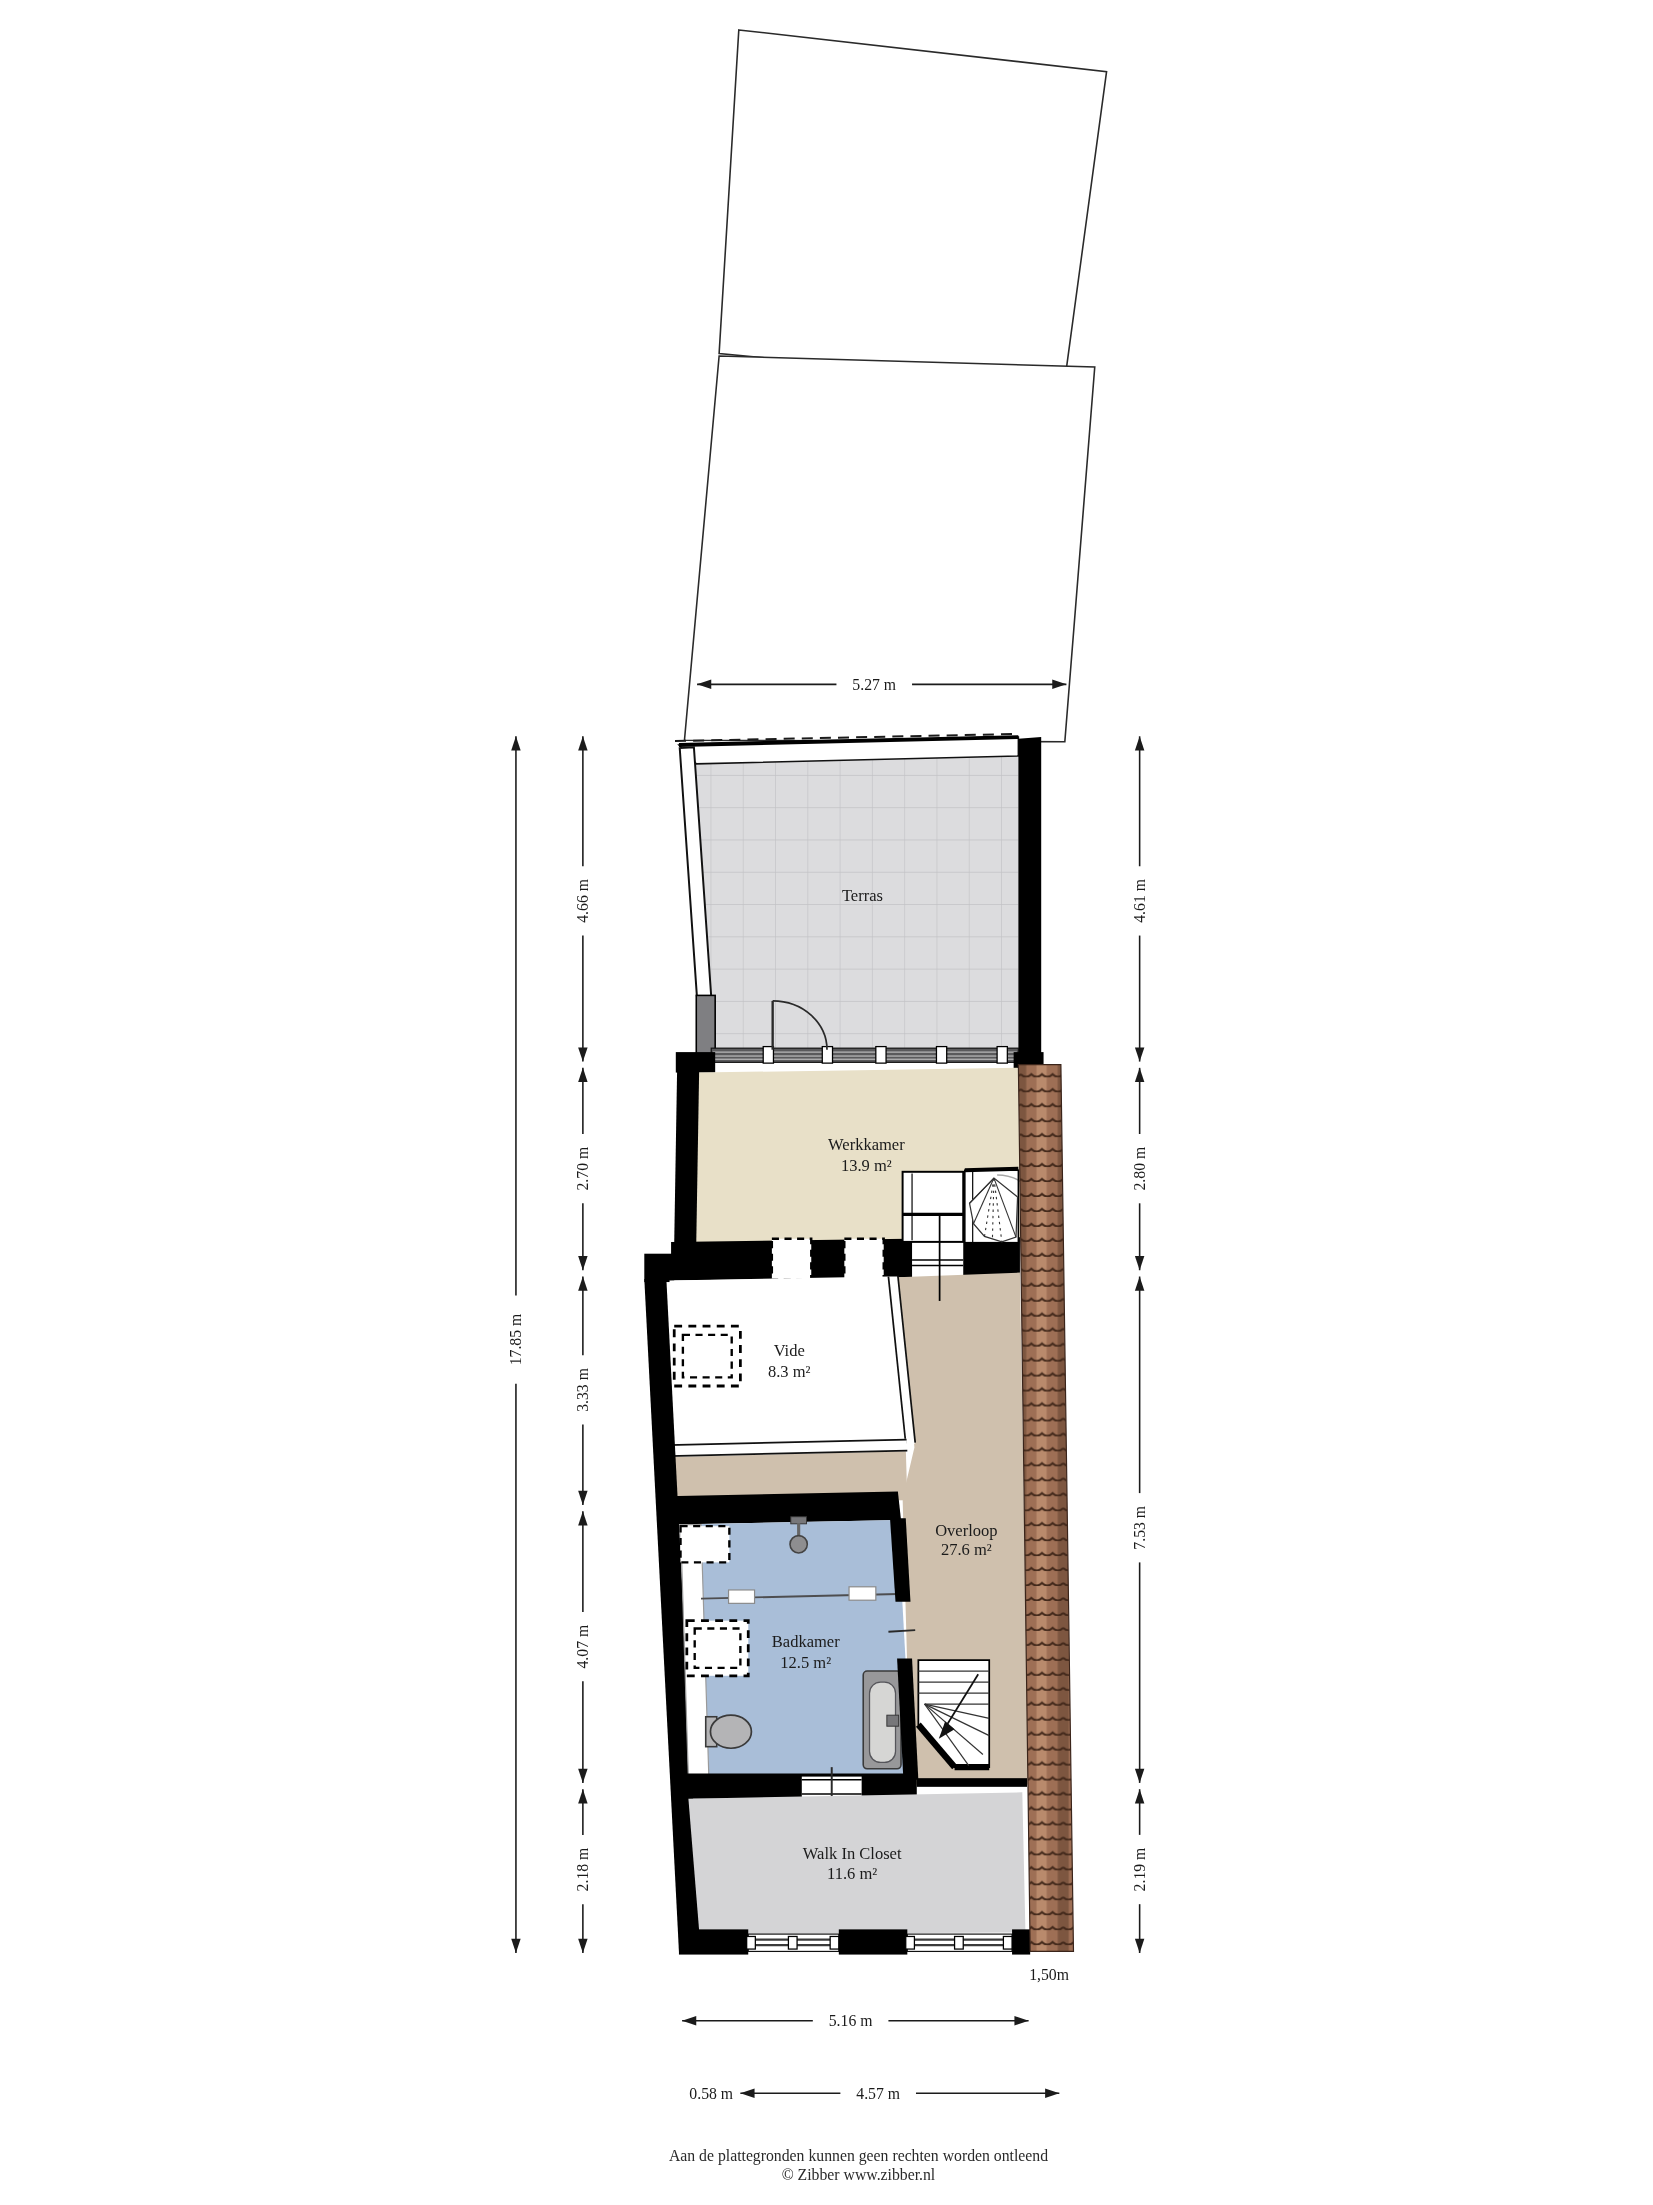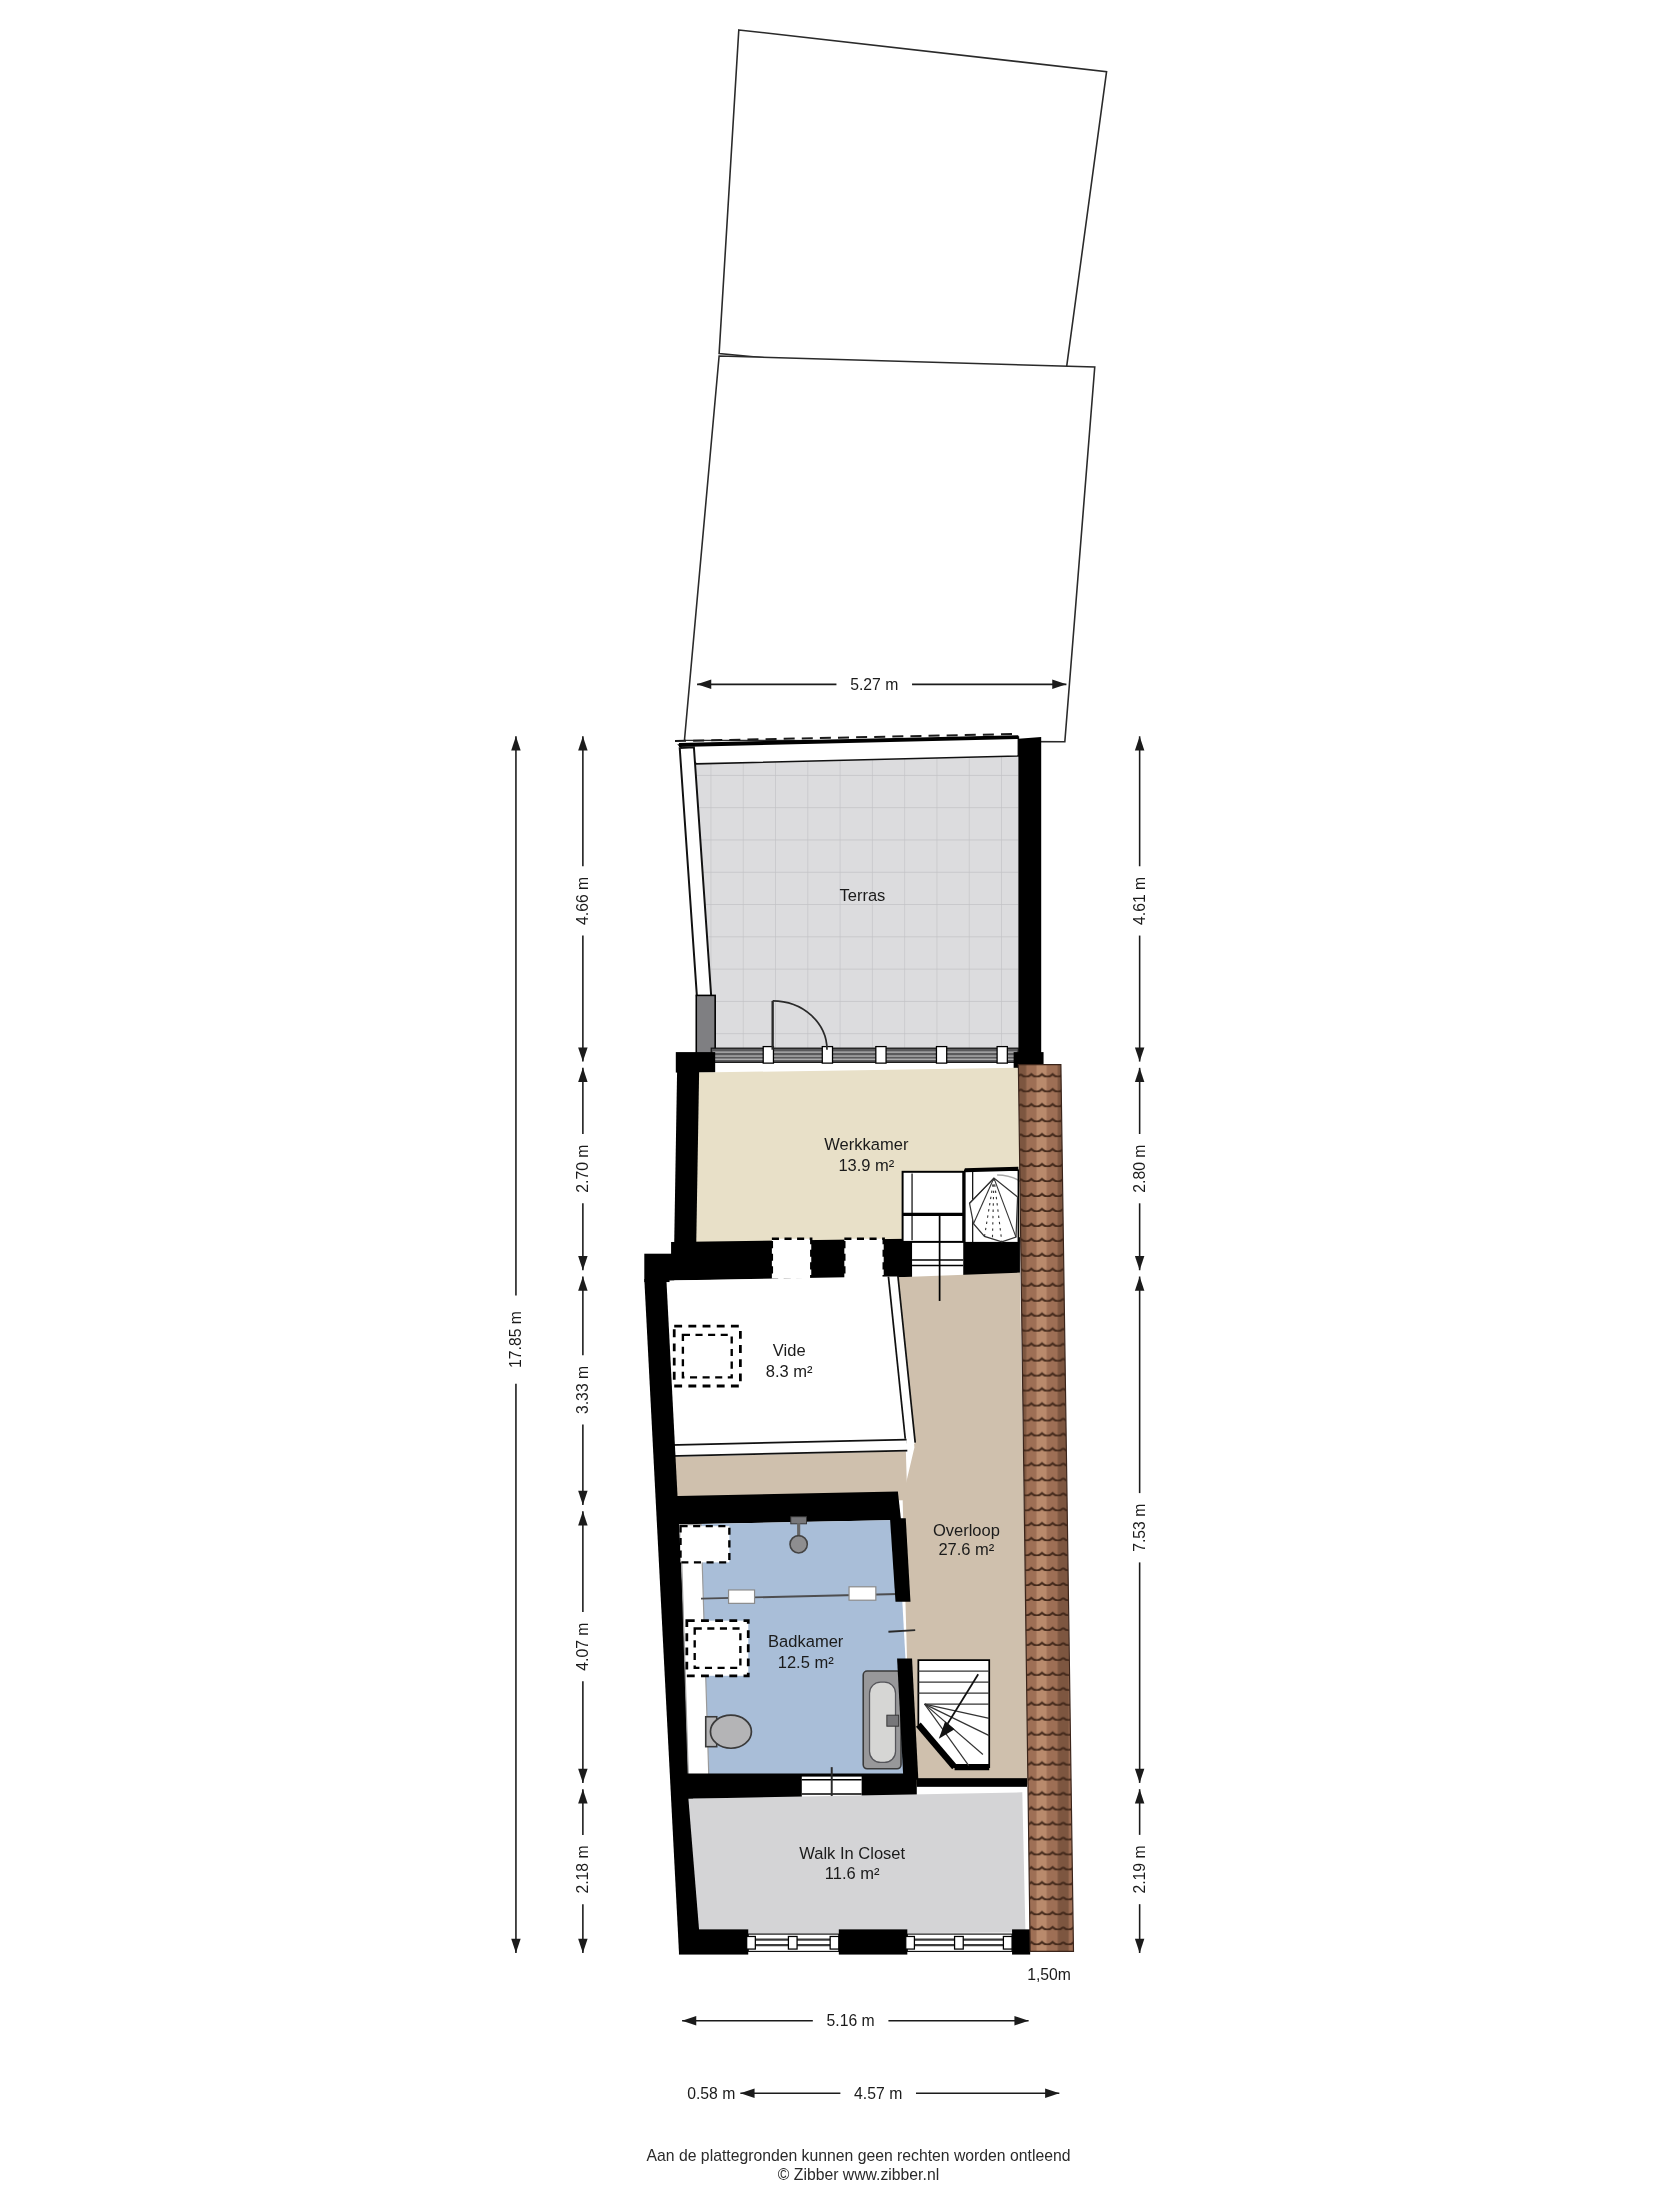--- a/index.html
+++ b/index.html
@@ -1,17 +1,17 @@
 <!DOCTYPE html>
 <html style="font-size:12.6px"><head>
 <meta charset="utf-8">
 <style>
   html,body{margin:0;padding:0;background:#ffffff;}
   .page{position:relative;width:1654px;height:2205px;background:#ffffff;overflow:hidden;
-        font-family:Liberation Sans, sans-serif;}
+        font-family:Liberation Serif, serif;}
   svg{position:absolute;left:0;top:0;}
   text{fill:#1b1b1b;}
   .room-label{font-size:21px;}
   .dim-label{font-size:20px;}
   .small-label{font-size:20px;}
   .footer-label{font-size:20px;fill:#2a2a2a;}
 </style>
 </head>
 <body>
 

